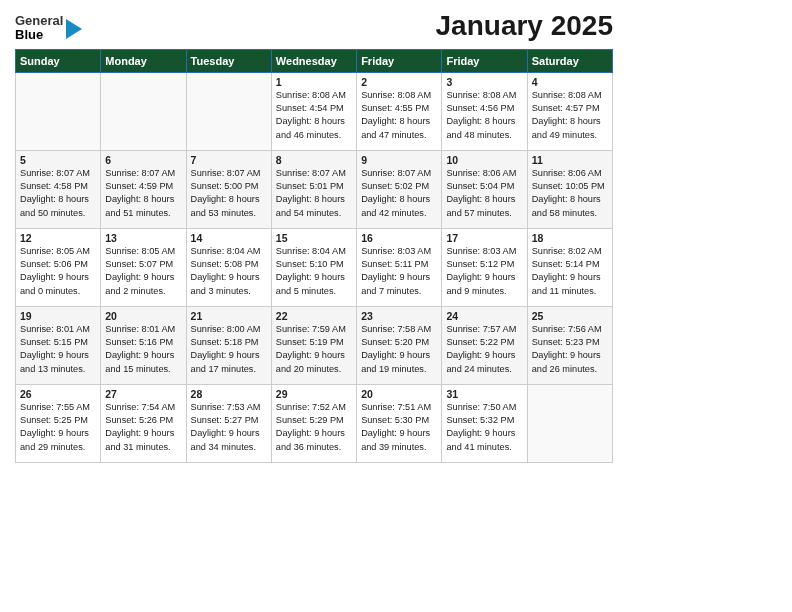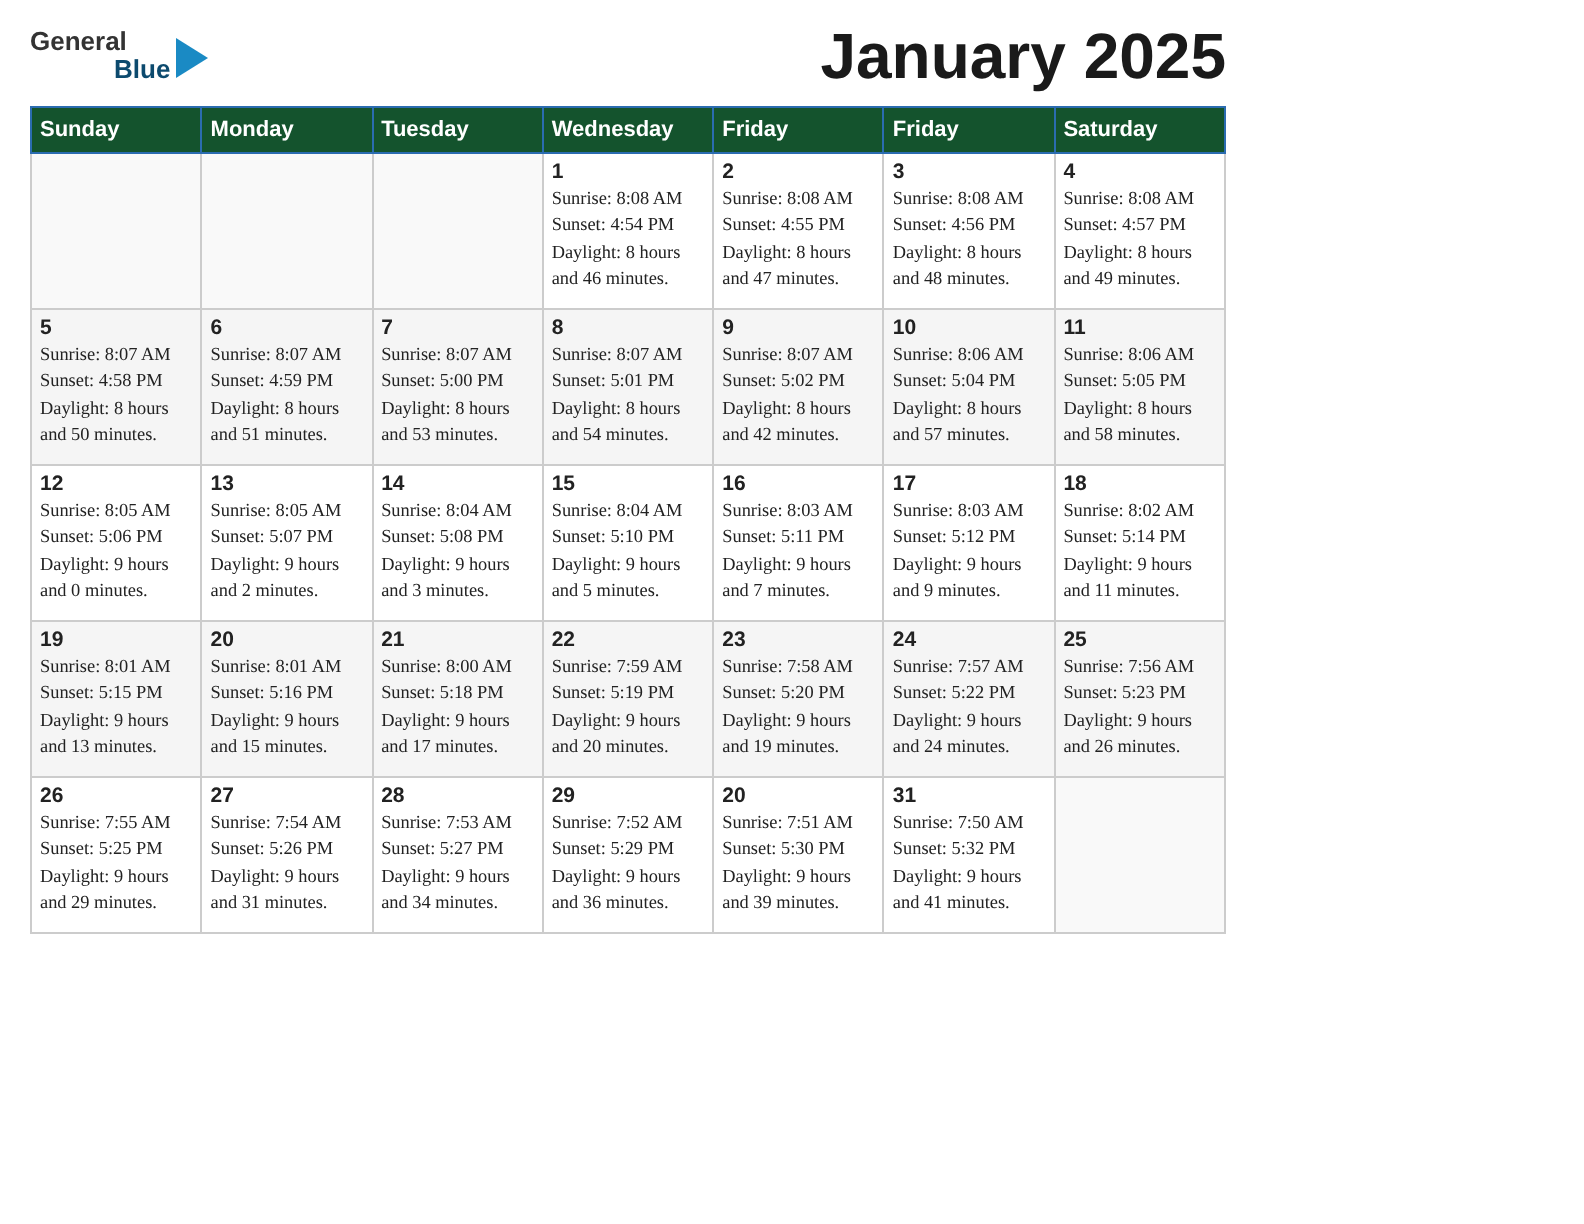--- a/index.html
+++ b/index.html
@@ -26,34 +26,34 @@
       margin-top: 4px;
     }
     .logo-text {
       display: flex;
       flex-direction: column;
       font-size: 13px;
       font-weight: bold;
       line-height: 1.1;
     }
     .logo-text .general { color: #333; }
-    .logo-text .blue { color: #0c4a6e; margin-left: 42px; }
+    .logo-text .blue { color: #000000; }
     .logo-arrow {
       width: 0; height: 0;
       border-top: 10px solid transparent;
       border-bottom: 10px solid transparent;
       border-left: 16px solid #1a8ac4;
       margin-left: 3px;
       margin-top: 2px;
     }
     .title-block {
       text-align: right;
     }
     .cal-title {
-      font-size: 32px;
+      font-size: 28px;
       font-weight: bold;
       color: #1a1a1a;
     }
     .cal-subtitle {
       font-size: 14px;
       color: #333;
     }
     table {
       width: 100%;
       border-collapse: collapse;
@@ -81,21 +81,20 @@
       background: #f5f5f5;
     }
     .day-num {
       font-weight: bold;
       font-size: 10.5px;
       display: block;
       margin-bottom: 1px;
     }
     .day-info {
       line-height: 1.45;
-      font-family: Liberation Serif, serif;
     }
     td.empty {
       background: #f9f9f9;
     }
   </style>
 </head>
 <body>
 
 <div class="container">
   <div class="header-row">
@@ -165,21 +164,21 @@
           <td>
             <span class="day-num">9</span>
             <div class="day-info"><span>Sunrise: 8:07 AM</span><br><span>Sunset: 5:02 PM</span><br><span>Daylight: 8 hours</span><br><span>and 42 minutes.</span></div>
           </td>
           <td>
             <span class="day-num">10</span>
             <div class="day-info"><span>Sunrise: 8:06 AM</span><br><span>Sunset: 5:04 PM</span><br><span>Daylight: 8 hours</span><br><span>and 57 minutes.</span></div>
           </td>
           <td>
             <span class="day-num">11</span>
-            <div class="day-info"><span>Sunrise: 8:06 AM</span><br><span>Sunset: 5:05 PM</span><br><span>Daylight: 8 hours</span><br><span>and 58 minutes.</span></div>
+            <div class="day-info"><span>Sunrise: 8:06 AM</span><br><span>Sunset: 10:05 PM</span><br><span>Daylight: 8 hours</span><br><span>and 58 minutes.</span></div>
           </td>
         </tr>
         <tr>
           <td>
             <span class="day-num">12</span>
             <div class="day-info"><span>Sunrise: 8:05 AM</span><br><span>Sunset: 5:06 PM</span><br><span>Daylight: 9 hours</span><br><span>and 0 minutes.</span></div>
           </td>
           <td>
             <span class="day-num">13</span>
             <div class="day-info"><span>Sunrise: 8:05 AM</span><br><span>Sunset: 5:07 PM</span><br><span>Daylight: 9 hours</span><br><span>and 2 minutes.</span></div>

